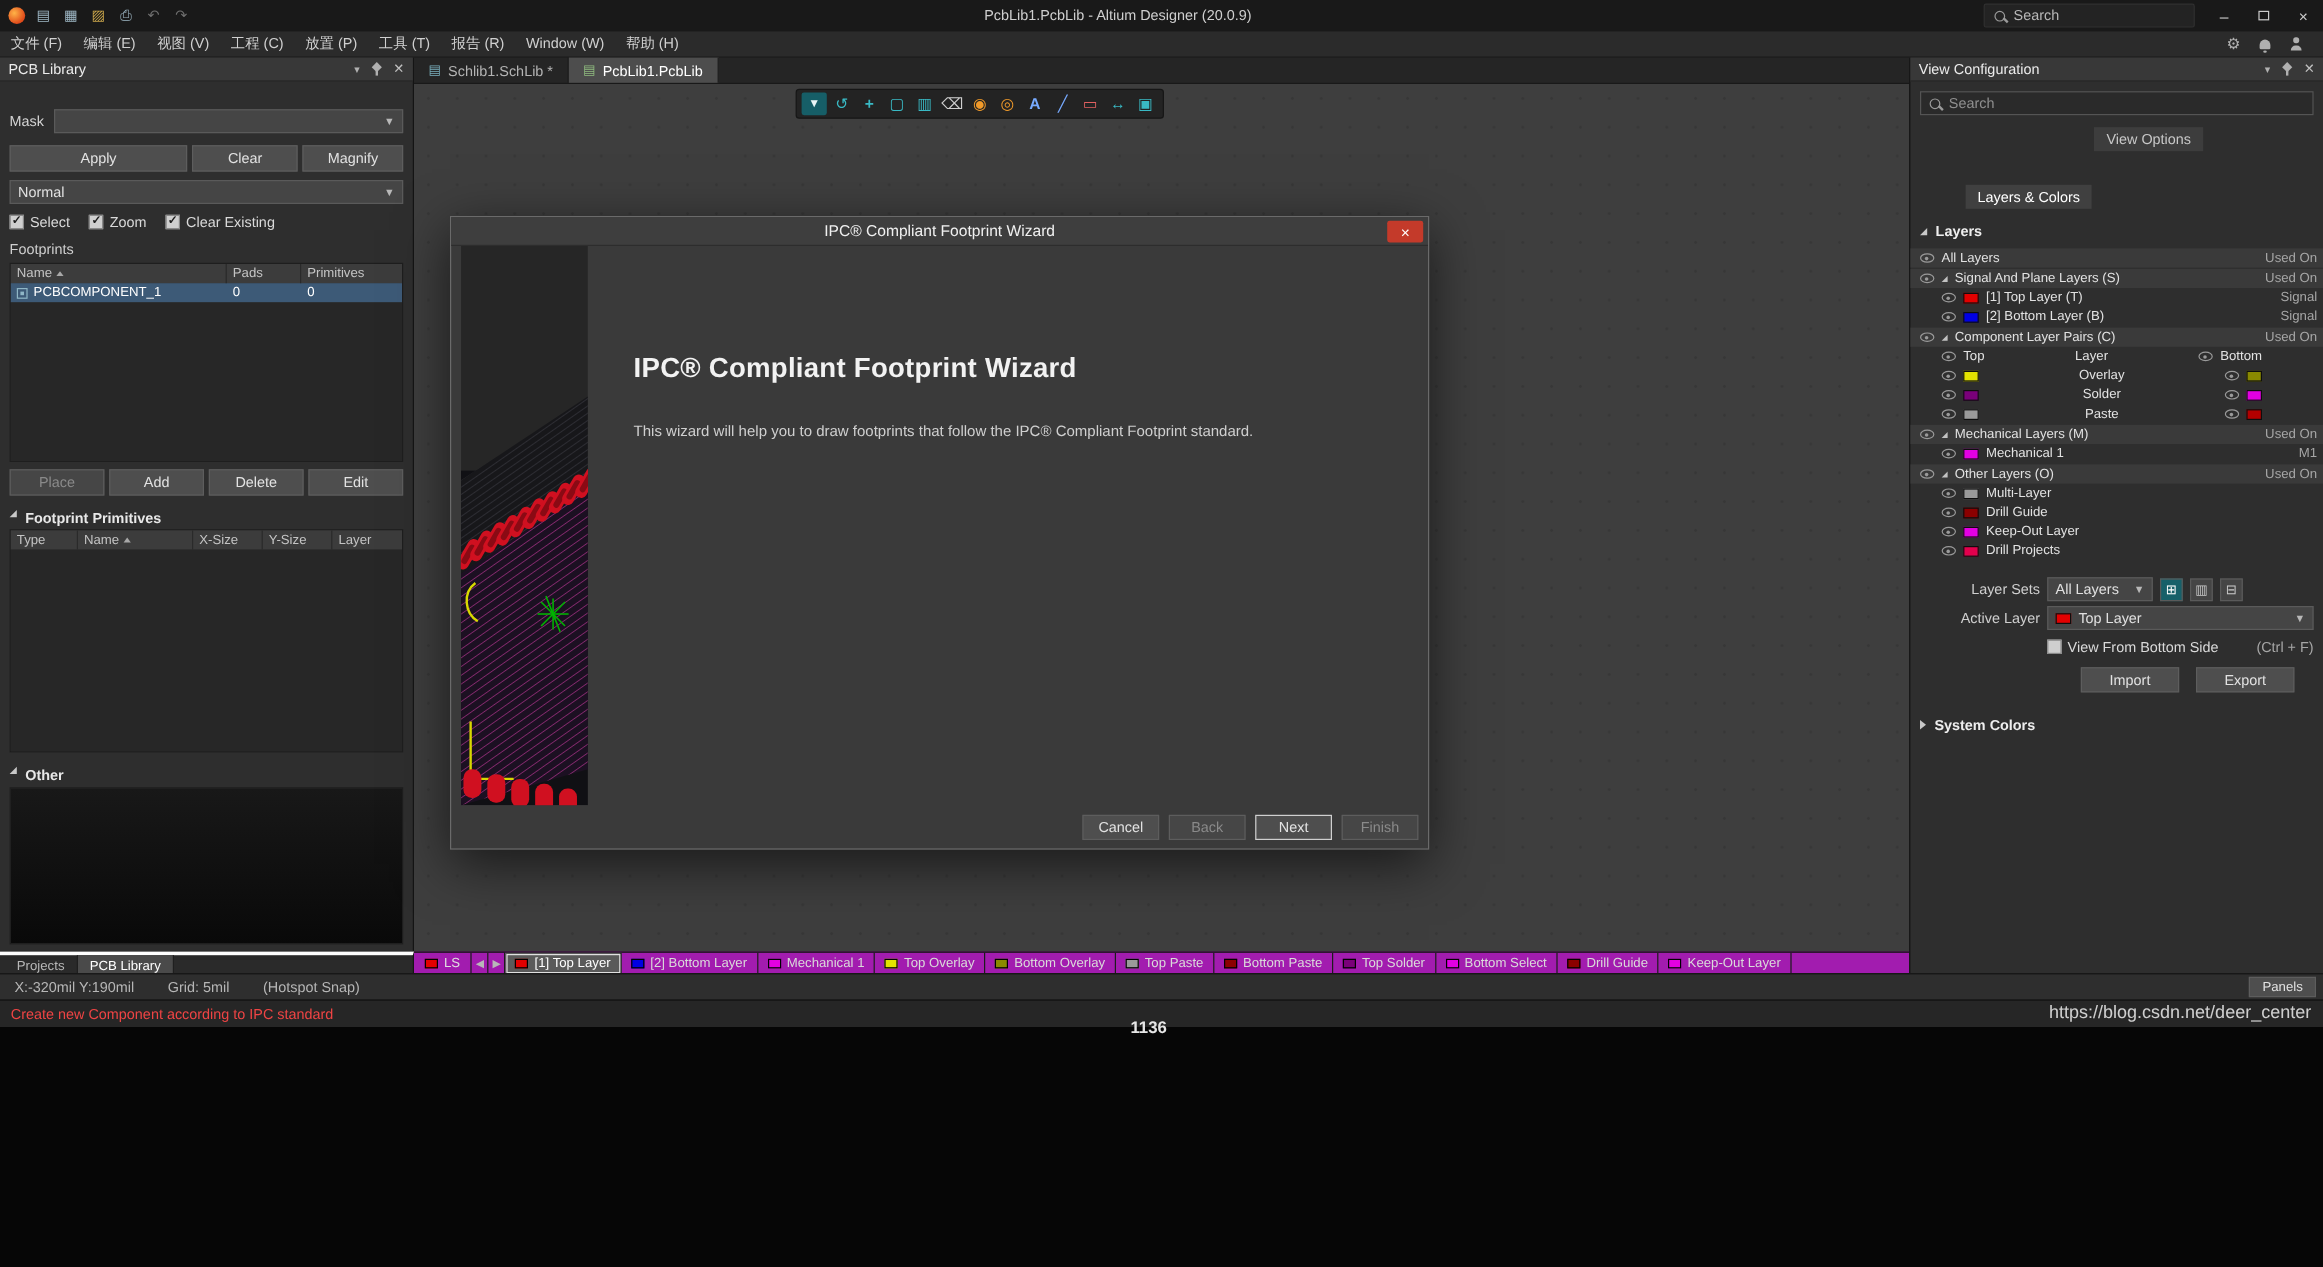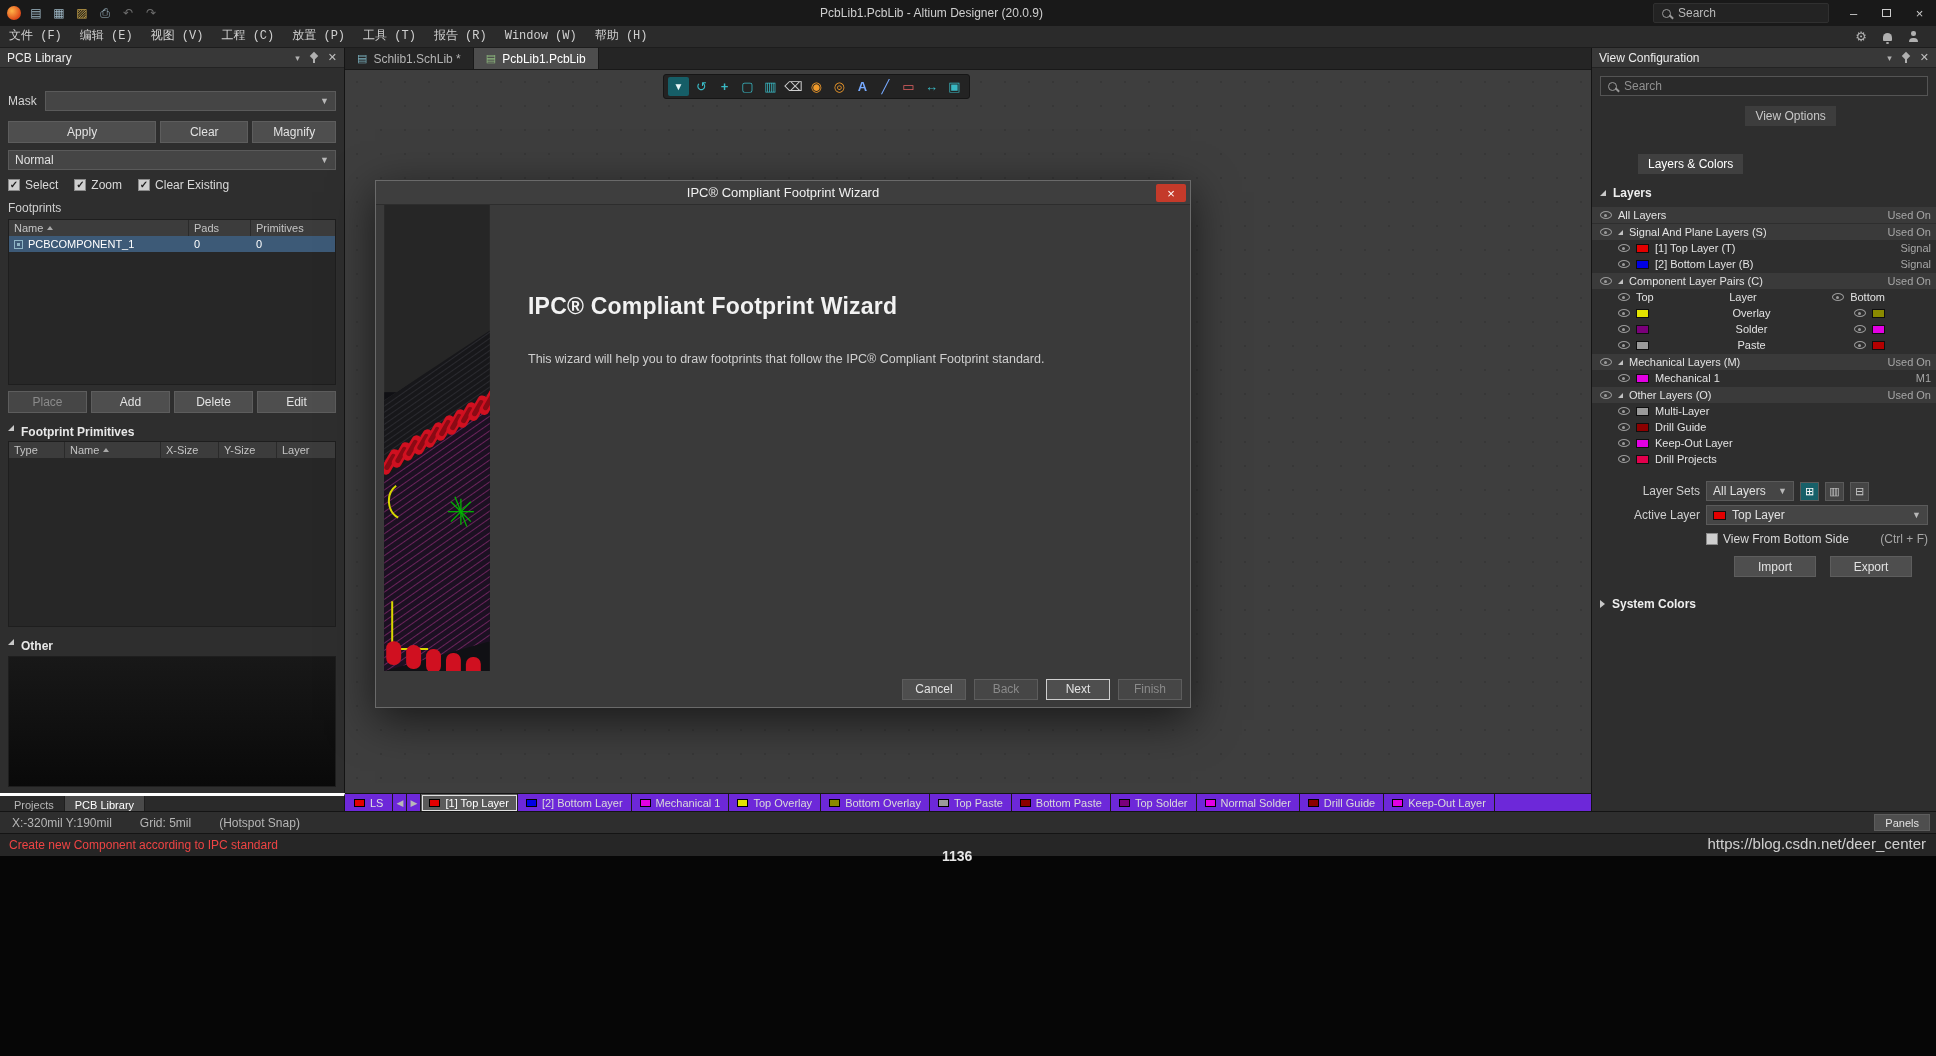--- a/index.html
+++ b/index.html
@@ -15,21 +15,21 @@
   .tb-title{flex:1;text-align:center;color:#cfcfcf;font-size:12px;}
   .tb-search{display:flex;align-items:center;gap:7px;width:176px;height:20px;background:#232323;border:1px solid #303030;border-radius:2px;color:#b8b8b8;padding:0 8px;flex:none;margin-right:8px;}
   .tb-win{display:flex;height:26px;flex:none;}
   .tb-winbtn{width:33px;height:26px;display:flex;align-items:center;justify-content:center;color:#ccc;font-size:13px;}
   .maxbox{width:9px;height:8px;border:1px solid #ccc;display:inline-block;}
   .mag{position:relative;display:inline-block;width:9px;height:9px;border:1.5px solid #9a9a9a;border-radius:50%;flex:none;}
   .mag::after{content:"";position:absolute;width:5px;height:1.5px;background:#9a9a9a;transform:rotate(45deg);right:-4px;bottom:-1px;}
 
   
   .menubar{position:absolute;left:0;top:26px;width:1936px;height:22px;background:#2b2b2b;display:flex;align-items:center;border-bottom:1px solid #1d1d1d;}
-  .menu-item{padding:0 9px;color:#d0d0d0;line-height:21px;font-family:Liberation Mono, monospace;}
+  .menu-item{padding:0 9px;color:#d0d0d0;line-height:21px;}
   .menu-right{margin-left:auto;display:flex;align-items:center;gap:16px;padding-right:18px;}
   .gear{color:#b0b0b0;font-size:13px;}
   .bell{position:relative;display:inline-block;width:9px;height:8px;background:#b0b0b0;border-radius:5px 5px 1px 1px;}
   .bell::after{content:"";position:absolute;left:3px;bottom:-3px;width:3px;height:2px;border-radius:50%;background:#b0b0b0;}
   .user{position:relative;display:inline-block;width:10px;height:11px;}
   .user::before{content:"";position:absolute;left:3px;top:0;width:4.5px;height:4.5px;border-radius:50%;background:#b0b0b0;}
   .user::after{content:"";position:absolute;left:0.5px;bottom:0;width:9px;height:4.5px;border-radius:4px 4px 0 0;background:#b0b0b0;}
 
   
   .panel-header{height:20px;background:#383838;display:flex;align-items:center;padding:0 7px;border-bottom:1px solid #232323;flex:none;}
@@ -121,21 +121,21 @@
   .pair-right{display:flex;align-items:center;gap:6px;margin-right:46px;}
   .gtri{width:0;height:0;border-bottom:5px solid #c2c2c2;border-left:5px solid transparent;flex:none;}
   .vc-ctlrow{display:flex;align-items:center;gap:6px;margin:4px 8px 0;}
   .vc-lab{width:100px;text-align:right;color:#cfcfcf;flex:none;}
   .mini-btn{width:19px;height:19px;background:#454545;border:1px solid #5a5a5a;display:flex;align-items:center;justify-content:center;color:#c8c8c8;font-size:11px;flex:none;}
   .mini-btn.teal{background:#176069;color:#fff;}
   .impexp{display:flex;justify-content:flex-end;gap:14px;margin:10px 24px 0 0;}
   .impexp .btn{width:82px;height:21px;}
 
   
-  .layer-tabbar{position:absolute;left:345px;top:793px;width:1246px;height:18px;background:#6d28d9;border-top:1px solid #151515;display:flex;align-items:center;font-size:11px;}
+  .layer-tabbar{position:absolute;left:345px;top:793px;width:1246px;height:18px;background:#a21caf;border-top:1px solid #151515;display:flex;align-items:center;font-size:11px;}
   .lt-set{display:flex;align-items:center;gap:5px;padding:0 9px;height:18px;border-right:1px solid #1c1c1c;color:#e0e0e0;}
   .lt-arrow{width:14px;height:18px;display:flex;align-items:center;justify-content:center;color:#b8b8b8;border-right:1px solid #1c1c1c;font-size:9px;}
   .lt-tab{display:flex;align-items:center;gap:5px;padding:0 8px;height:18px;border-right:1px solid #1c1c1c;color:#dadada;white-space:nowrap;}
   .lt-tab.active{background:#5a5a5a;outline:1px solid #e0e0e0;outline-offset:-2px;color:#fff;}
   .lt-sw{width:11px;height:8px;border:1px solid #000;flex:none;}
 
   
   .status-bar{position:absolute;left:0;top:811px;width:1936px;height:22px;background:#2e2e2e;border-top:1px solid #141414;display:flex;align-items:center;color:#b6b6b6;}
   .sb-item{margin-left:12px;}
   .sb-item.grid{margin-left:28px;} .sb-item.snap{margin-left:28px;}
@@ -466,21 +466,21 @@
     <div class="lt-tab">
         <span class="lt-sw" style="background-color: rgb(139, 0, 0);"></span>
         <span>Bottom Paste</span>
       </div>
     <div class="lt-tab">
         <span class="lt-sw" style="background-color: rgb(122, 0, 122);"></span>
         <span>Top Solder</span>
       </div>
     <div class="lt-tab">
         <span class="lt-sw" style="background-color: rgb(227, 0, 227);"></span>
-        <span>Normal Solder</span>
+        <span>Bottom Select</span>
       </div>
     <div class="lt-tab">
         <span class="lt-sw" style="background-color: rgb(139, 0, 0);"></span>
         <span>Drill Guide</span>
       </div>
     <div class="lt-tab">
         <span class="lt-sw" style="background-color: rgb(227, 0, 227);"></span>
         <span>Keep-Out Layer</span>
       </div>
   </div>

